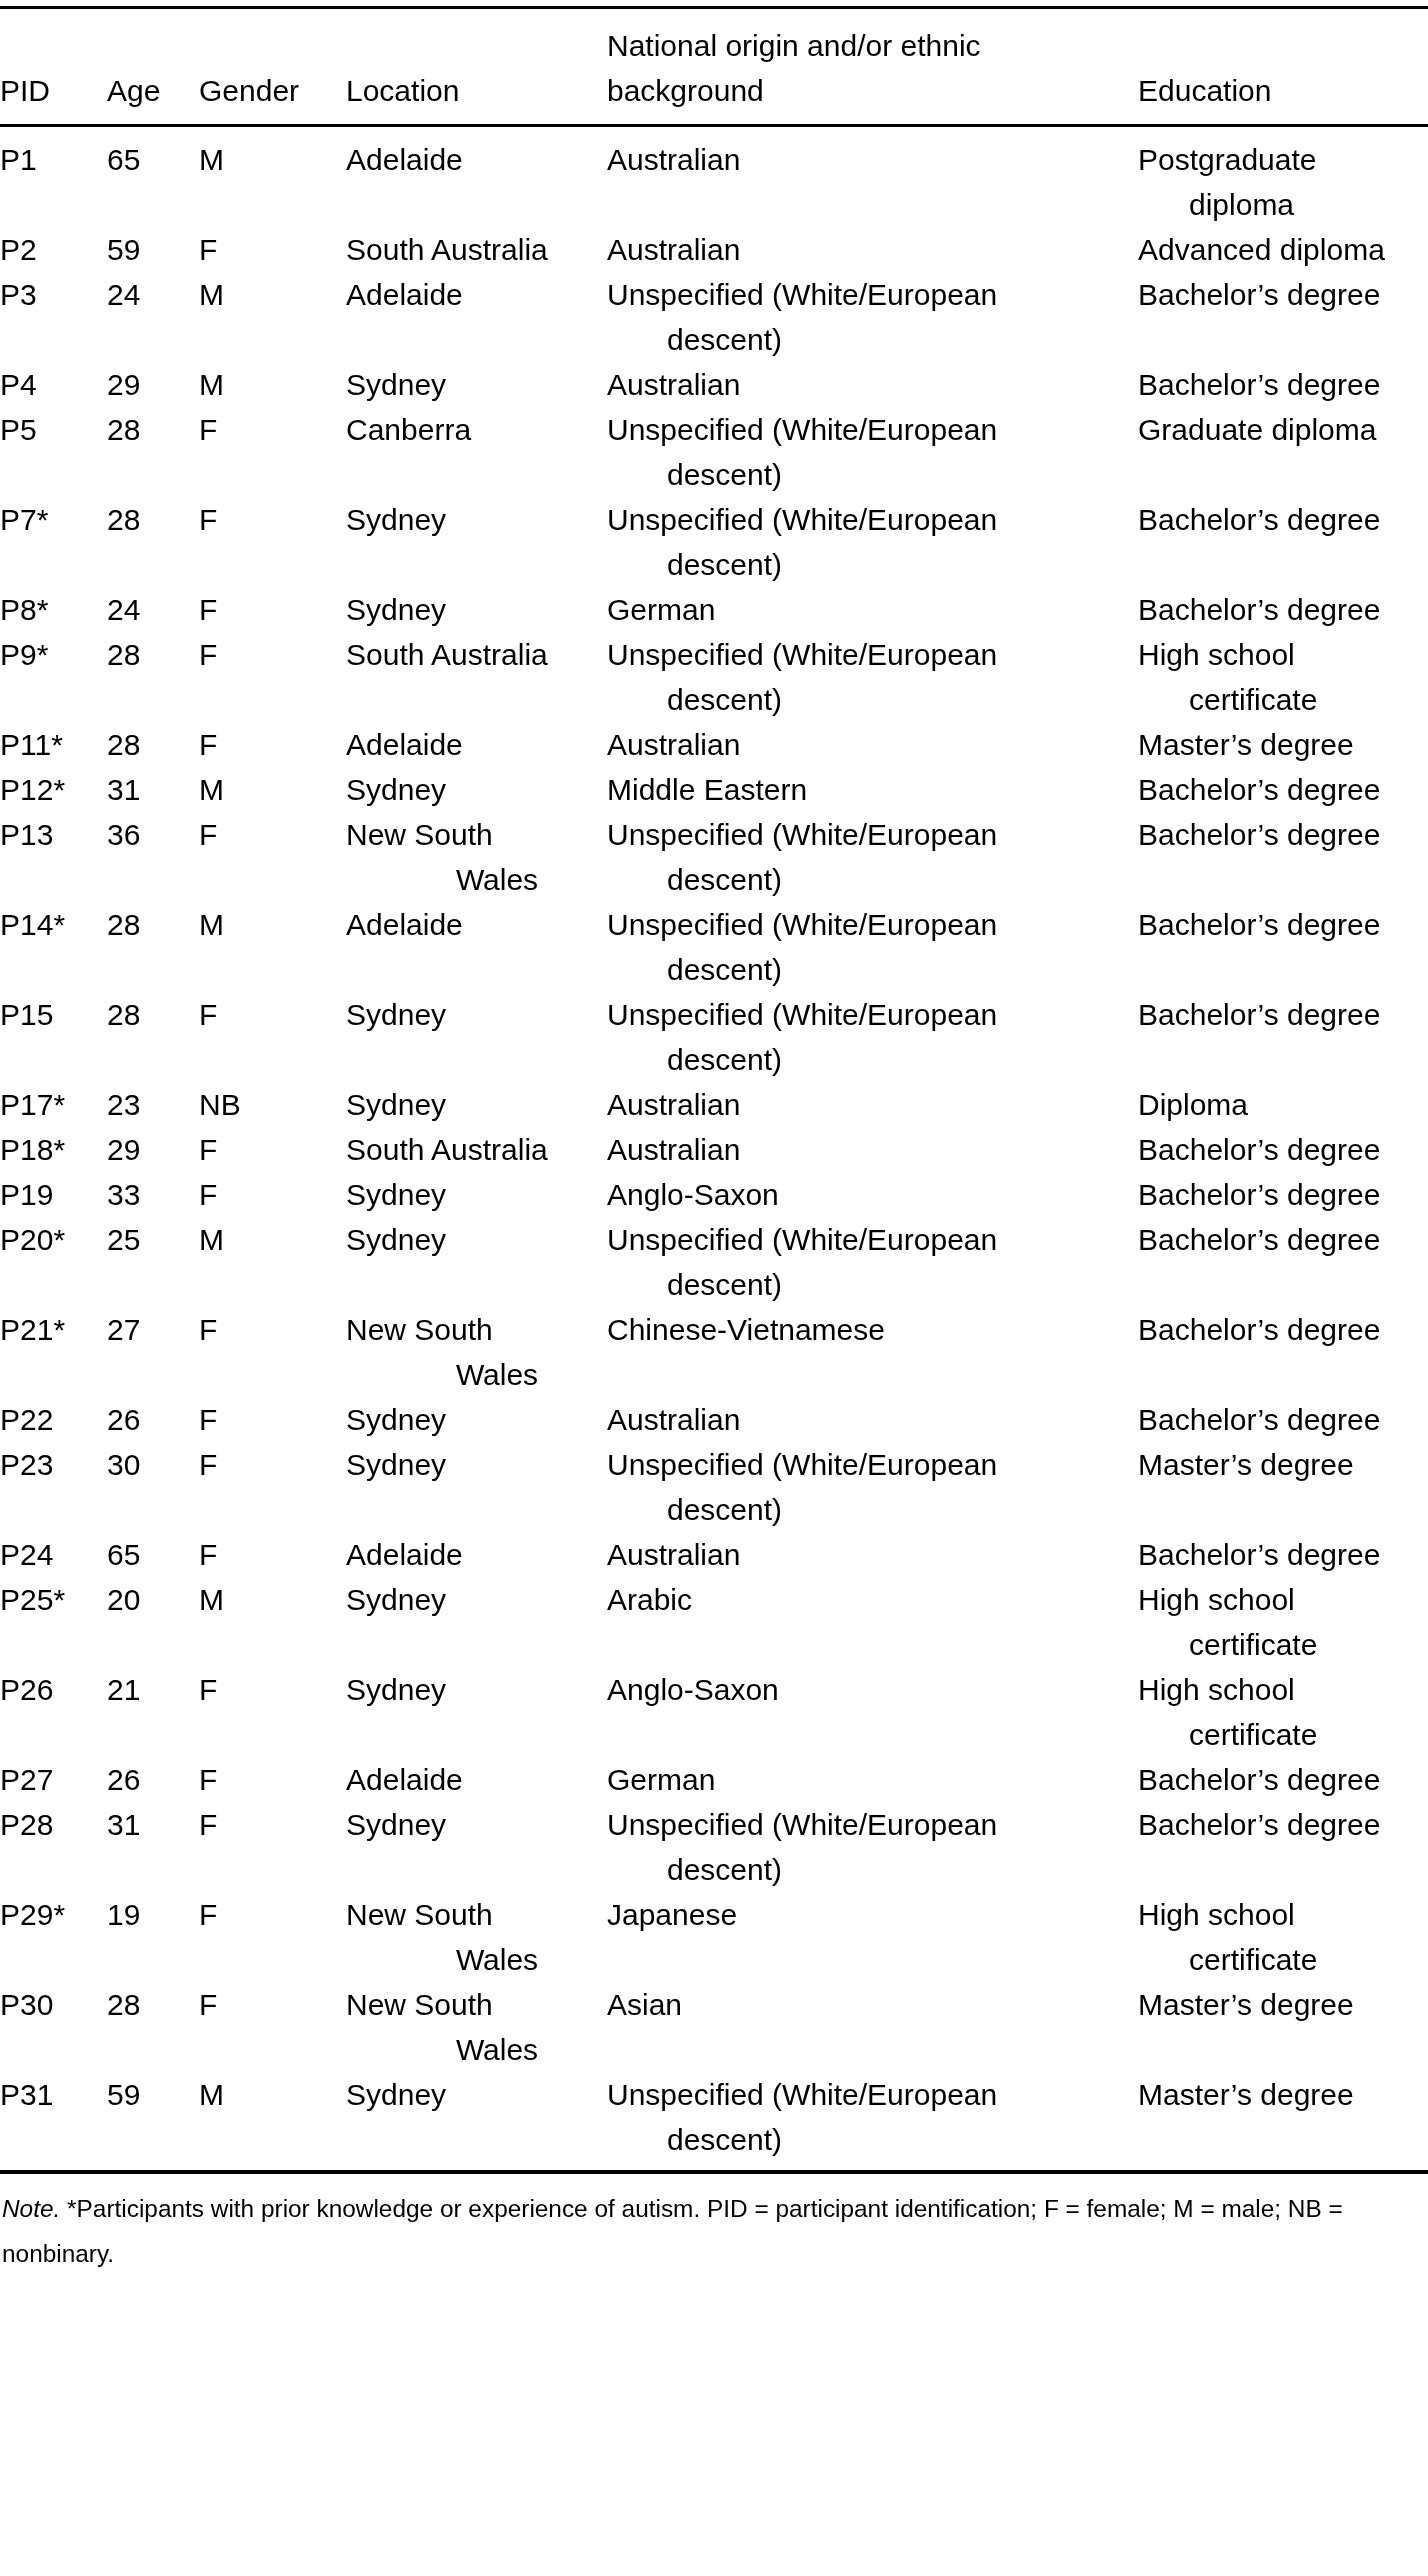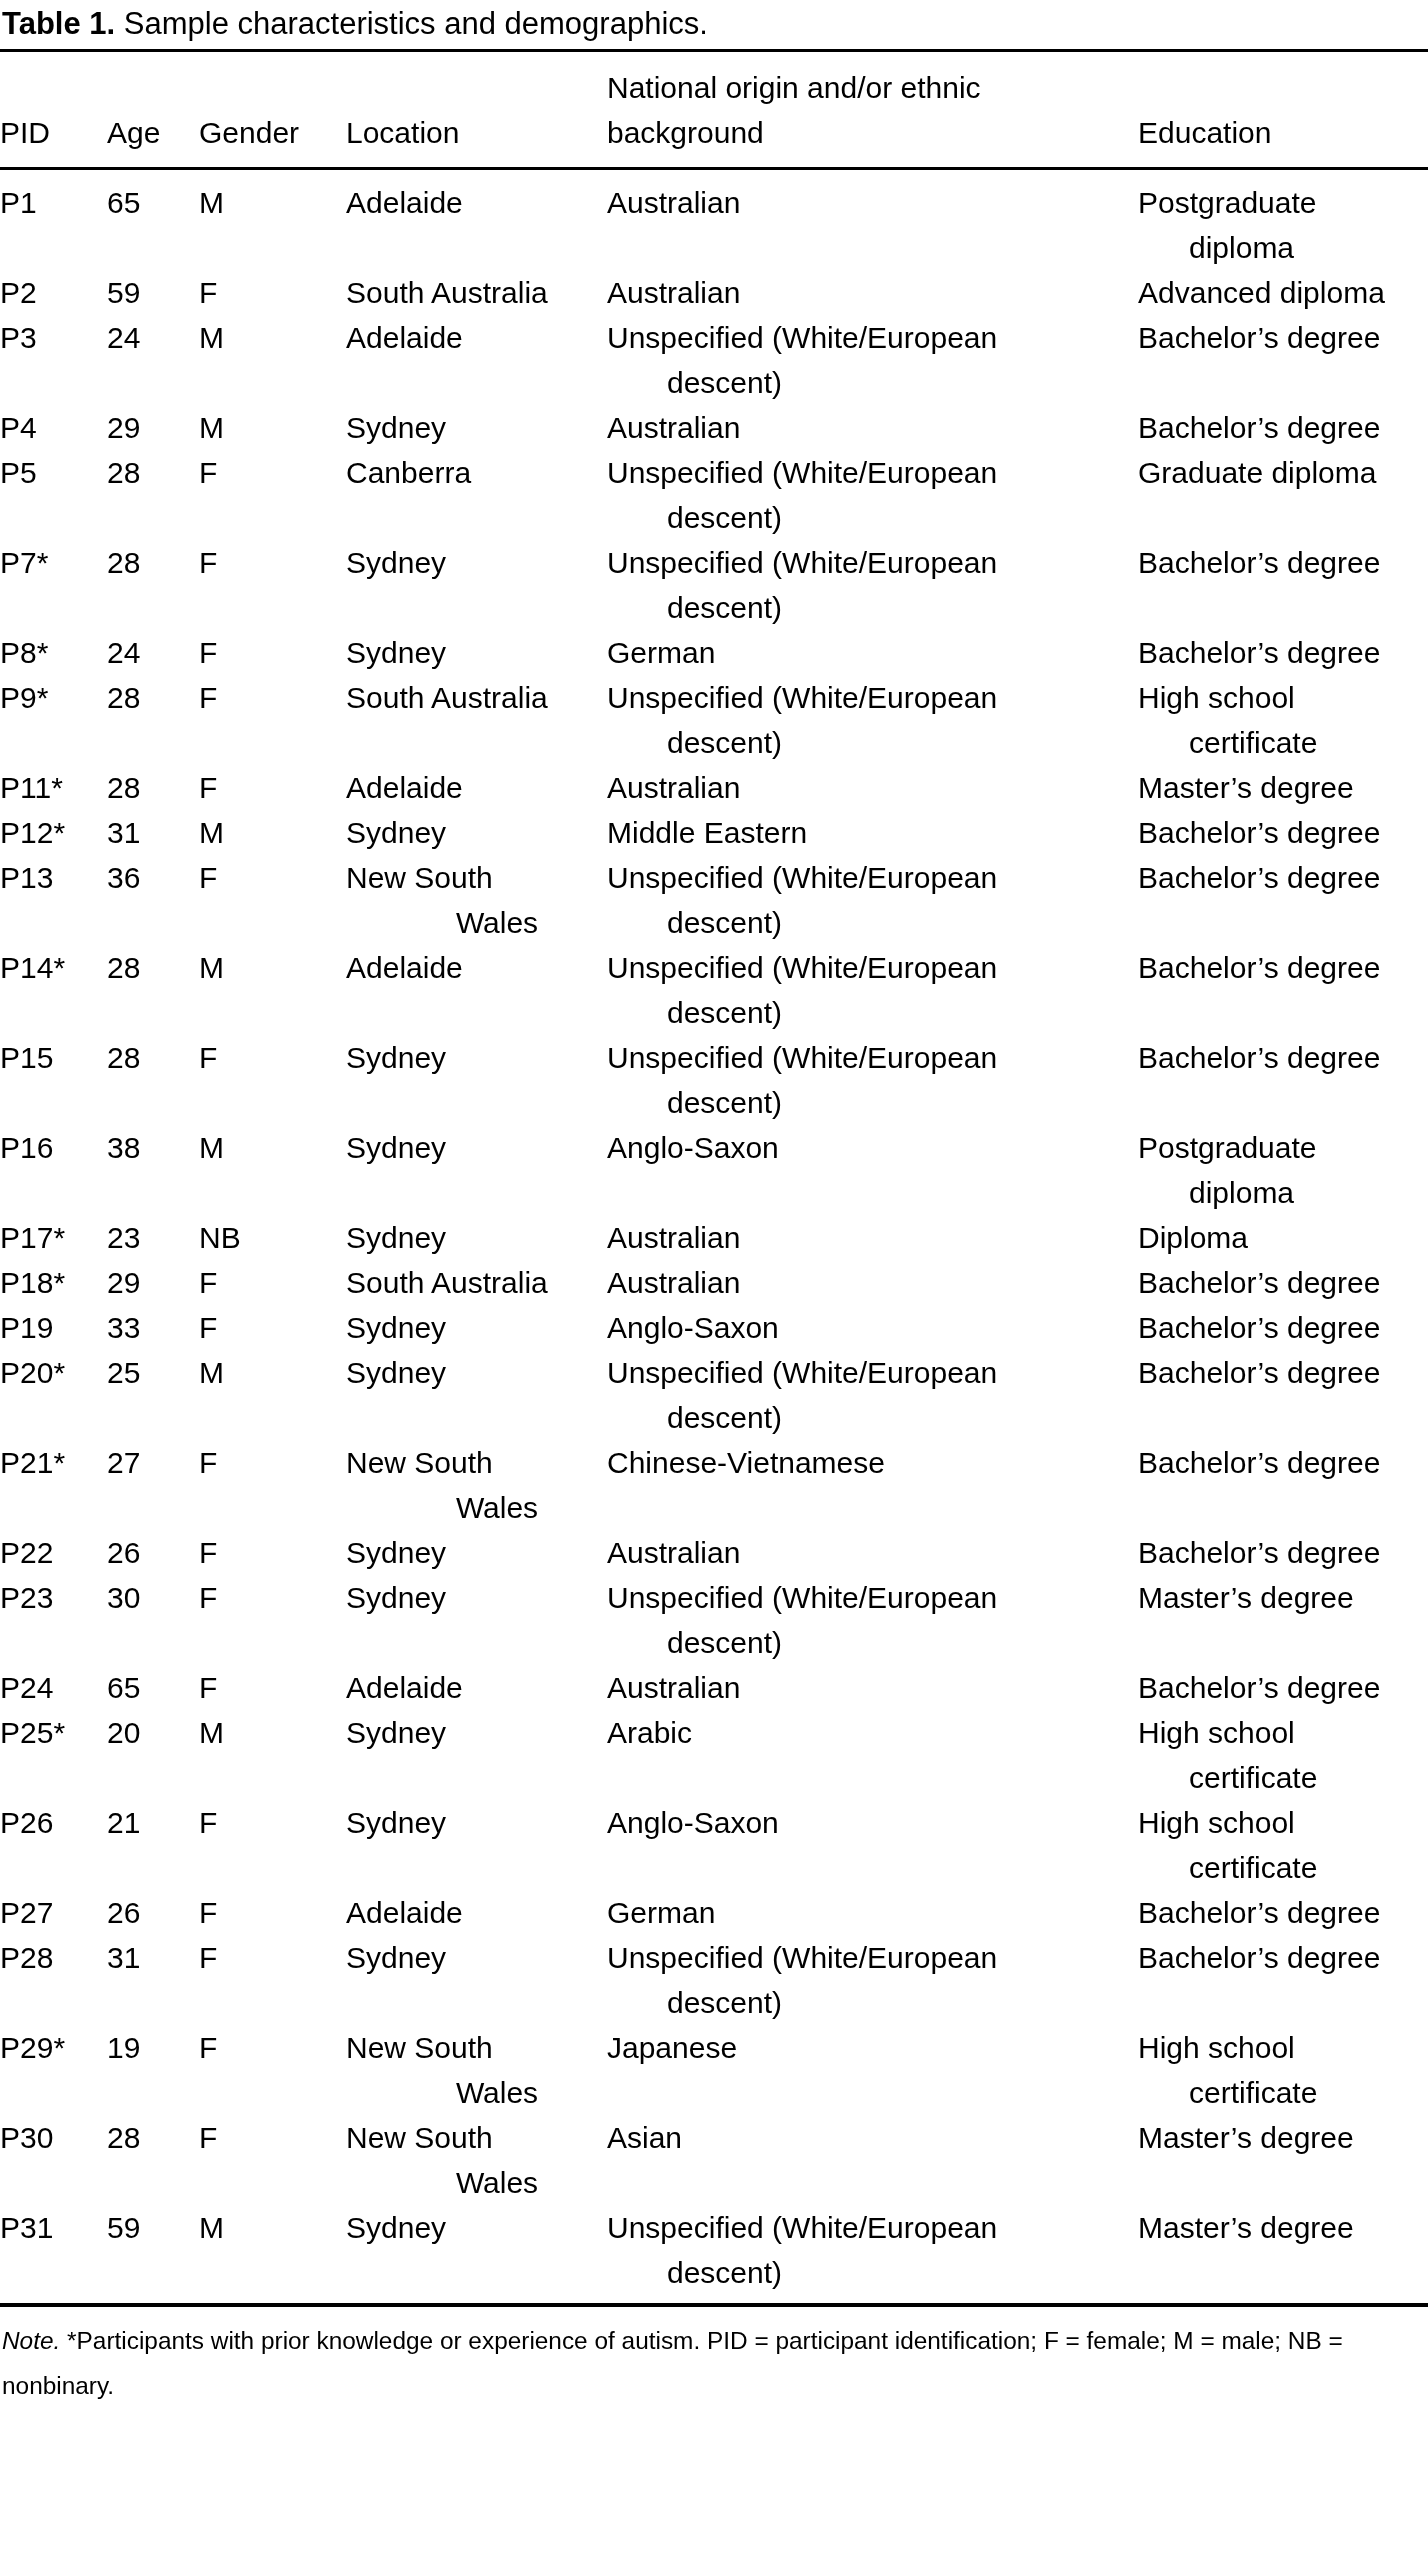--- a/index.html
+++ b/index.html
@@ -63,24 +63,20 @@
     margin: 11.7px 0 0 2px;
     white-space: normal;
   }
   .note .note-label { font-style: italic; }
 </style>
 </head>
 <body>
 
 <div class="page">
 
-  <p class="caption">
-    <span class="cap-label">Table 1.</span>
-    <span>Sample characteristics and demographics.</span>
-  </p>
 
   <table class="demographics">
     <thead>
       <tr>
           <th class="col-pid">
             <div>PID</div>
           </th>
           <th class="col-age">
             <div>Age</div>
           </th>
@@ -365,41 +361,20 @@
           <td class="col-ethnic">
             <div>Unspecified (White/European</div>
             <div class="cont">descent)</div>
           </td>
           <td class="col-education">
             <div>Bachelor’s degree</div>
           </td>
         </tr>
         <tr>
           <td class="col-pid">
-            <div>P16</div>
-          </td>
-          <td class="col-age">
-            <div>38</div>
-          </td>
-          <td class="col-gender">
-            <div>M</div>
-          </td>
-          <td class="col-location">
-            <div>Sydney</div>
-          </td>
-          <td class="col-ethnic">
-            <div>Anglo-Saxon</div>
-          </td>
-          <td class="col-education">
-            <div>Postgraduate</div>
-            <div class="cont">diploma</div>
-          </td>
-        </tr>
-        <tr>
-          <td class="col-pid">
             <div>P17*</div>
           </td>
           <td class="col-age">
             <div>23</div>
           </td>
           <td class="col-gender">
             <div>NB</div>
           </td>
           <td class="col-location">
             <div>Sydney</div>

